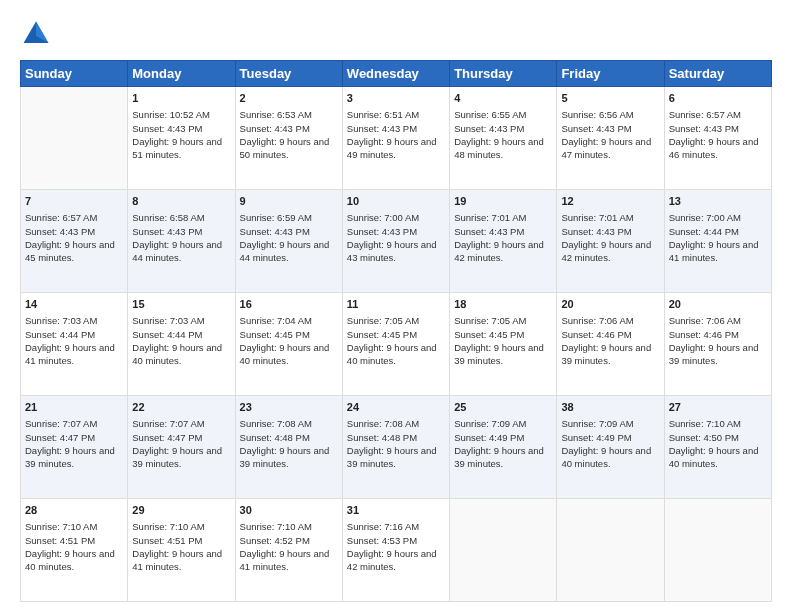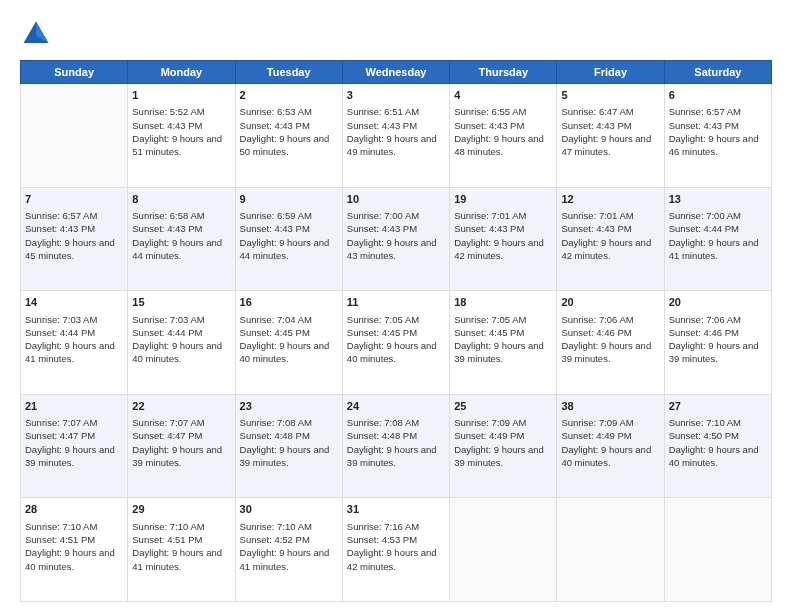--- a/index.html
+++ b/index.html
@@ -55,24 +55,24 @@
     .calendar {
       flex: 1;
       border: 1px solid #ccc;
       border-collapse: collapse;
       width: 100%;
       table-layout: fixed;
     }
     .calendar th {
       background-color: #2a6bbf;
       color: #fff;
-      font-size: 11px;
+      font-size: 13px;
       font-weight: bold;
       padding: 5px 4px;
-      text-align: center;
+      text-align: left;
       border: 1px solid #1e54a0;
       margin-left: 23px;
     }
     .calendar td {
       vertical-align: top;
       font-size: 9.5px;
       color: #333;
       padding: 4px 4px 3px 4px;
       border: 1px solid #ddd;
       line-height: 1.4;
@@ -121,25 +121,25 @@
           <th>Tuesday</th>
           <th>Wednesday</th>
           <th>Thursday</th>
           <th>Friday</th>
           <th>Saturday</th>
         </tr>
     </thead>
     <tbody id="calendar-body">
     <tr>
           <td class="empty"></td>
-          <td><span class="day-num">1</span><span>Sunrise: 5:52 AM</span><br><span>Sunset: 4:43 PM</span><br><span>Daylight: 9 hours and 51 minutes.</span></td>
+          <td><span class="day-num">1</span><span>Sunrise: 10:52 AM</span><br><span>Sunset: 4:43 PM</span><br><span>Daylight: 9 hours and 51 minutes.</span></td>
           <td><span class="day-num">2</span><span>Sunrise: 6:53 AM</span><br><span>Sunset: 4:43 PM</span><br><span>Daylight: 9 hours and 50 minutes.</span></td>
           <td><span class="day-num">3</span><span>Sunrise: 6:51 AM</span><br><span>Sunset: 4:43 PM</span><br><span>Daylight: 9 hours and 49 minutes.</span></td>
           <td><span class="day-num">4</span><span>Sunrise: 6:55 AM</span><br><span>Sunset: 4:43 PM</span><br><span>Daylight: 9 hours and 48 minutes.</span></td>
-          <td><span class="day-num">5</span><span>Sunrise: 6:47 AM</span><br><span>Sunset: 4:43 PM</span><br><span>Daylight: 9 hours and 47 minutes.</span></td>
+          <td><span class="day-num">5</span><span>Sunrise: 6:56 AM</span><br><span>Sunset: 4:43 PM</span><br><span>Daylight: 9 hours and 47 minutes.</span></td>
           <td><span class="day-num">6</span><span>Sunrise: 6:57 AM</span><br><span>Sunset: 4:43 PM</span><br><span>Daylight: 9 hours and 46 minutes.</span></td>
         </tr>
         <tr class="row-shaded">
           <td><span class="day-num">7</span><span>Sunrise: 6:57 AM</span><br><span>Sunset: 4:43 PM</span><br><span>Daylight: 9 hours and 45 minutes.</span></td>
           <td><span class="day-num">8</span><span>Sunrise: 6:58 AM</span><br><span>Sunset: 4:43 PM</span><br><span>Daylight: 9 hours and 44 minutes.</span></td>
           <td><span class="day-num">9</span><span>Sunrise: 6:59 AM</span><br><span>Sunset: 4:43 PM</span><br><span>Daylight: 9 hours and 44 minutes.</span></td>
           <td><span class="day-num">10</span><span>Sunrise: 7:00 AM</span><br><span>Sunset: 4:43 PM</span><br><span>Daylight: 9 hours and 43 minutes.</span></td>
           <td><span class="day-num">19</span><span>Sunrise: 7:01 AM</span><br><span>Sunset: 4:43 PM</span><br><span>Daylight: 9 hours and 42 minutes.</span></td>
           <td><span class="day-num">12</span><span>Sunrise: 7:01 AM</span><br><span>Sunset: 4:43 PM</span><br><span>Daylight: 9 hours and 42 minutes.</span></td>
           <td><span class="day-num">13</span><span>Sunrise: 7:00 AM</span><br><span>Sunset: 4:44 PM</span><br><span>Daylight: 9 hours and 41 minutes.</span></td>

